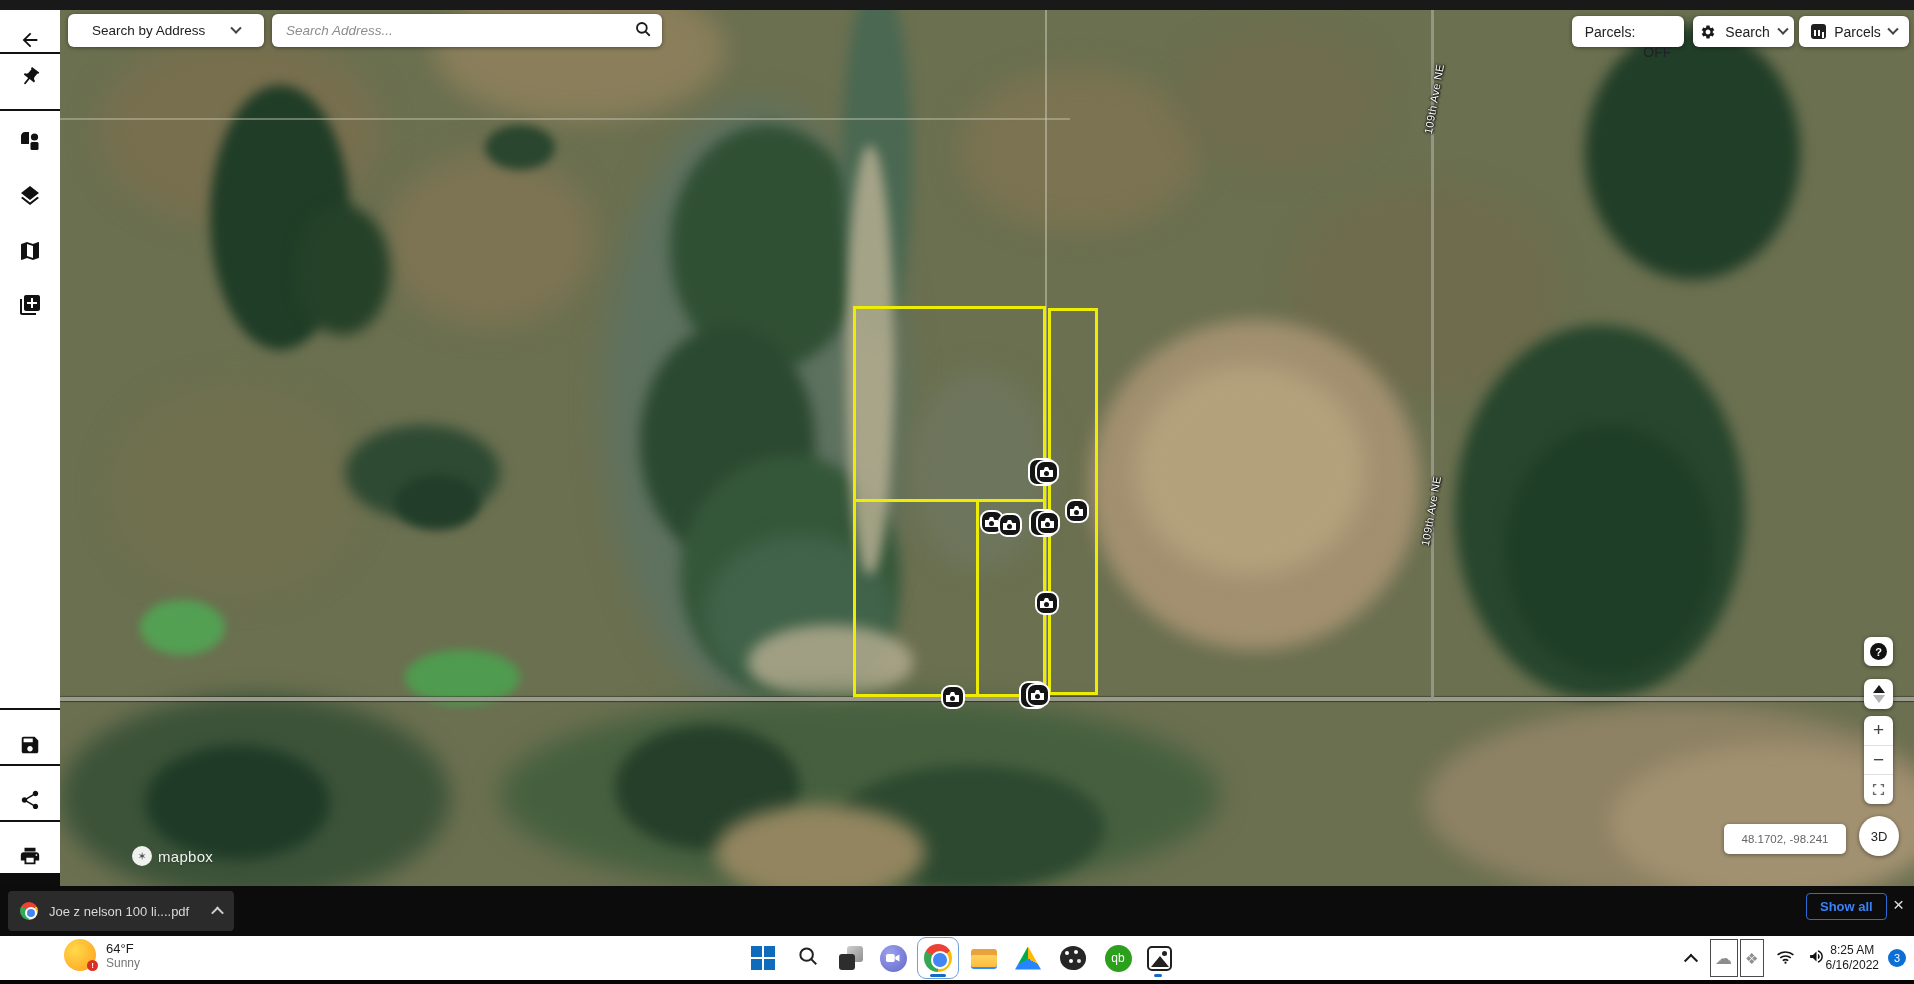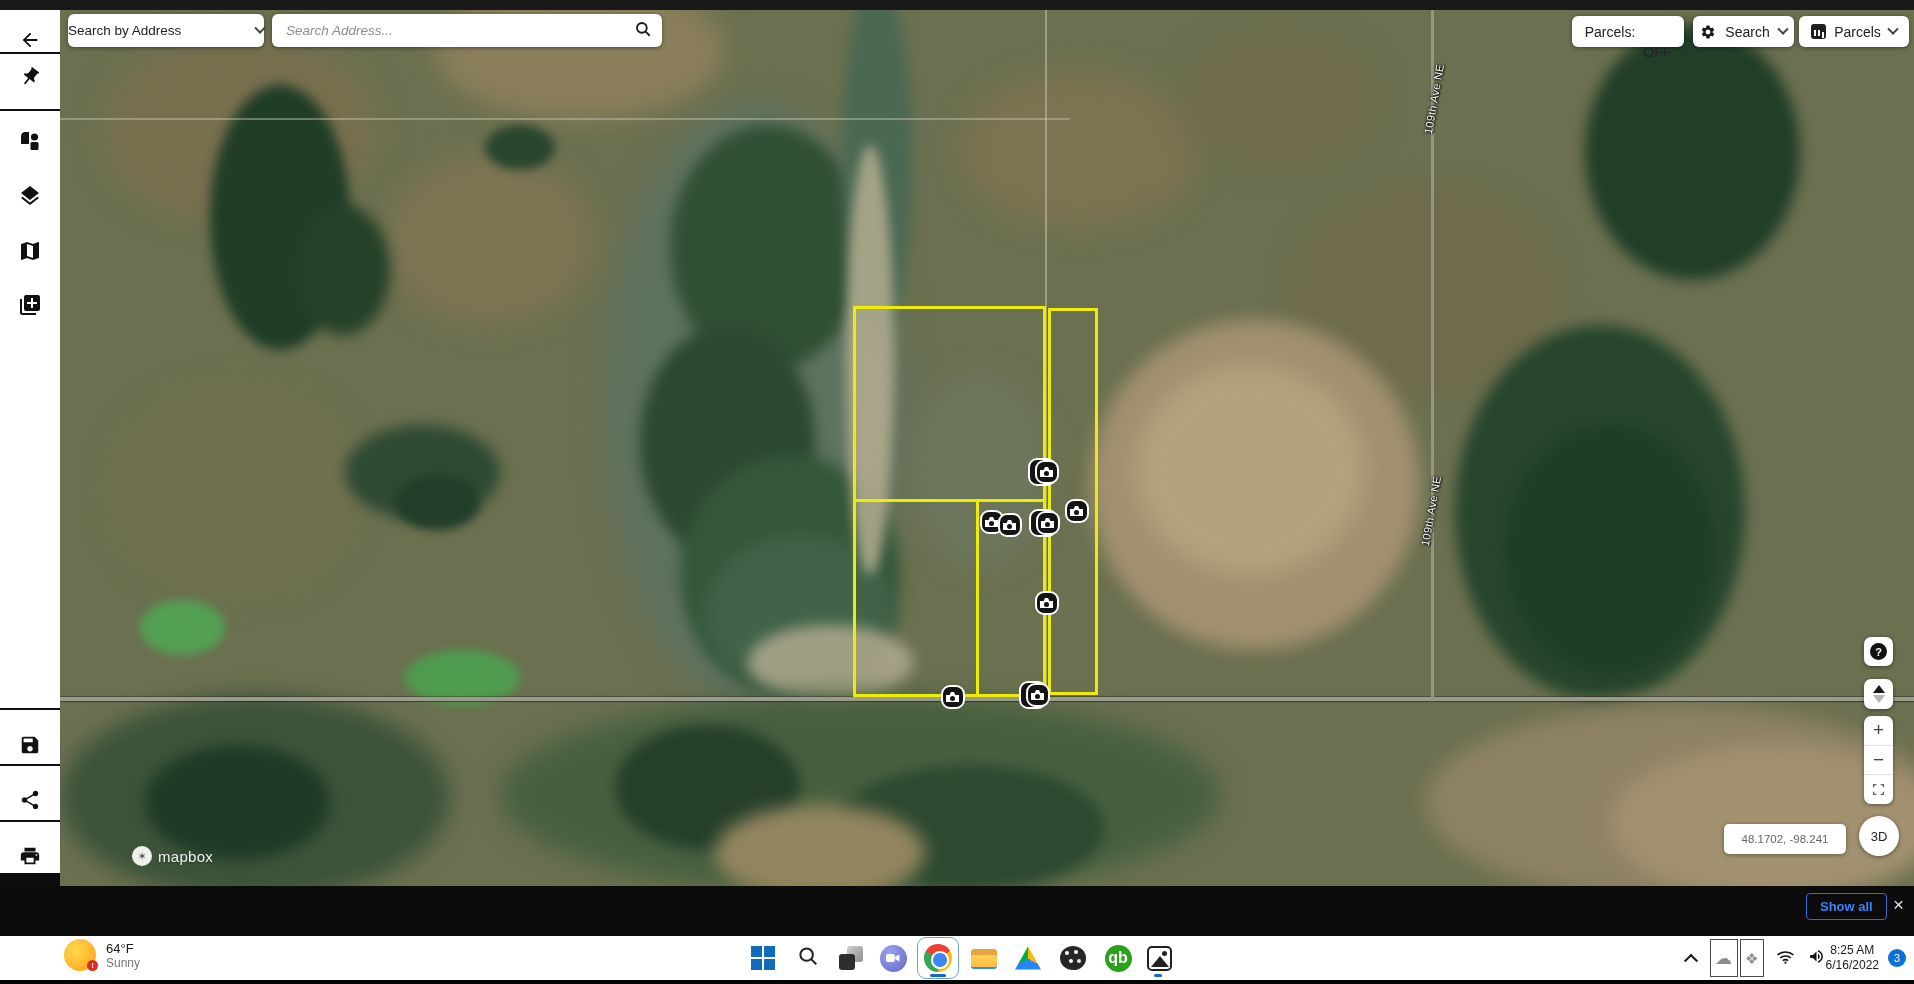--- a/index.html
+++ b/index.html
@@ -41,21 +41,21 @@
   
   .sidebar { position:absolute; left:0; top:10px; width:60px; height:863px; background:#fff; z-index:50; }
   .sidebar-foot { position:absolute; left:0; top:873px; width:60px; height:13px; background:#0d0d0d; z-index:50; }
   .sb-btn { position:absolute; left:0; width:60px; height:44px; display:flex; align-items:center; justify-content:center; cursor:pointer; }
   .sb-btn svg { fill:#111; }
   .sb-sep { position:absolute; left:0; width:60px; height:2px; background:#111; }
 
   
   .whitebox { position:absolute; background:#fff; border-radius:6px; box-shadow:0 1px 4px rgba(0,0,0,.4);
     display:flex; align-items:center; color:#202124; font-size:14px; }
-  .search-mode { left:68px; top:14px; width:196px; height:33px; padding:0 0; justify-content:space-between; cursor:pointer; }
+  .search-mode { left:68px; top:14px; width:196px; height:33px; padding:0 24px; justify-content:space-between; cursor:pointer; }
   .search-wrap { left:272px; top:14px; width:390px; height:33px; padding:0 10px 0 14px; }
   .search-wrap input { flex:1; border:none; outline:none; font-size:13.5px; color:#333; font-family:"Liberation Sans",sans-serif; background:transparent; }
   .search-wrap input::placeholder { font-style:italic; color:#8d8d8d; }
   .chev-down { width:8px; height:8px; border-right:2px solid #444; border-bottom:2px solid #444; transform:rotate(45deg) translate(-2px,-2px); flex:none; }
   .btn-parcels { left:1572px; top:16px; width:112px; height:31px; justify-content:center; gap:8px; cursor:pointer; }
   .btn-tools { left:1693px; top:16px; width:101px; height:31px; justify-content:center; gap:9px; cursor:pointer; }
   .btn-reports { left:1799px; top:16px; width:110px; height:31px; justify-content:center; gap:8px; cursor:pointer; }
   .reports-glyph { width:15px; height:15px; background:#1f1f1f; border-radius:3px; position:relative; flex:none; }
   .reports-glyph::before { content:""; position:absolute; left:3px; bottom:3px; width:2px; height:6px; background:#fff; box-shadow:4px 0 0 #fff, 8px 2px 0 #fff; }
 
@@ -100,21 +100,21 @@
   .taskview { position:relative; width:24px; height:24px; }
   .taskview::before { content:""; position:absolute; right:0; top:0; width:16px; height:16px; background:linear-gradient(135deg,#cfcfcf,#8f8f8f); border-radius:3px; }
   .taskview::after { content:""; position:absolute; left:0; bottom:0; width:16px; height:16px; background:#2d2d2d; border-radius:3px; }
   .chat { width:27px; height:27px; border-radius:50%; background:radial-gradient(circle at 35% 30%, #9aa0f0, #6468c8); display:flex; align-items:center; justify-content:center; }
   .folder { position:relative; width:26px; height:22px; }
   .folder::before { content:""; position:absolute; left:0; top:2px; width:26px; height:18px; background:#e8a33d; border-radius:3px; }
   .folder::after { content:""; position:absolute; left:0; top:8px; width:26px; height:12px; background:linear-gradient(#ffd35e,#fdbc3f); border-radius:2px 2px 3px 3px; box-shadow:0 2px 0 #2f8cff; }
   .drive { width:26px; height:23px; clip-path:polygon(50% 0, 0 100%, 100% 100%); background:conic-gradient(from 120deg, #2684fc 0 120deg, #00ac47 120deg 240deg, #ffba00 240deg 360deg); }
   .palette { position:relative; width:26px; height:24px; background:#262626; border-radius:50% 50% 48% 50%; }
   .palette::before { content:""; position:absolute; left:5px; top:5px; width:4px; height:4px; border-radius:50%; background:#fff; box-shadow:9px -1px 0 #fff, 4px 8px 0 #fff, 12px 8px 0 #e8e8e8; }
-  .qb { width:27px; height:27px; border-radius:50%; background:#2ca01c; color:#fff; font-size:16px; font-weight:bold; display:flex; align-items:center; justify-content:center; }
+  .qb { width:27px; height:27px; border-radius:50%; background:#2ca01c; color:#fff; font-size:12px; font-weight:normal; display:flex; align-items:center; justify-content:center; }
   .photos { position:relative; width:25px; height:25px; background:#fff; border:2px solid #1f1f1f; border-radius:5px; overflow:hidden; }
   .photos::before { content:""; position:absolute; left:2px; bottom:2px; width:0; height:0; border-left:9px solid transparent; border-right:9px solid transparent; border-bottom:11px solid #222; }
   .photos::after { content:""; position:absolute; right:3px; top:3px; width:5px; height:5px; border-radius:50%; background:#222; }
   .tray { position:absolute; right:0; top:0; height:44px; display:flex; align-items:center; }
   .tray-chev { width:10px; height:10px; border-left:2px solid #1a1a1a; border-top:2px solid #1a1a1a; transform:rotate(45deg) translate(2px,2px); margin:0 8px 0 0; cursor:pointer; }
   .tray-cell { height:38px; display:flex; align-items:center; justify-content:center; border:1px solid #4a4a4a; cursor:pointer; }
   .cell-cloud { width:28px; margin-left:6px; }
   .cell-dropbox { width:24px; margin-left:2px; }
   .glyph-cloud { font-size:17px; color:#8c8c8c; line-height:1; }
   .glyph-dropbox { font-size:15px; color:#8f8f8f; line-height:1; }
@@ -316,20 +316,25 @@
     <div class="zoom-cell">
       <span><svg width="13" height="13" viewBox="0 0 24 24" fill="none" stroke="#666" stroke-width="2.6">
             <path d="M3 8V3h5M16 3h5v5M21 16v5h-5M8 21H3v-5"></path>
           </svg></span>
     </div>
   </div>
   <div class="whitebox coords">48.1702, -98.241</div>
   <div class="ctrl ctrl-3d">3D</div>
 
   <div class="dlbar">
+    <div class="dl-chip">
+      <span class="chrome-ball" style="width:18px;height:18px;"></span>
+      <span class="dl-name">Joe z nelson 100 li....pdf</span>
+      <span class="caret-up"></span>
+    </div>
     <div class="show-all">Show all</div>
     <div class="dl-close">×</div>
   </div>
 
   <div class="taskbar">
     <div class="weather">
       <span class="sun"></span>
       <span>
         <div class="w-temp">64°F</div>
         <div class="w-cond">Sunny</div>

